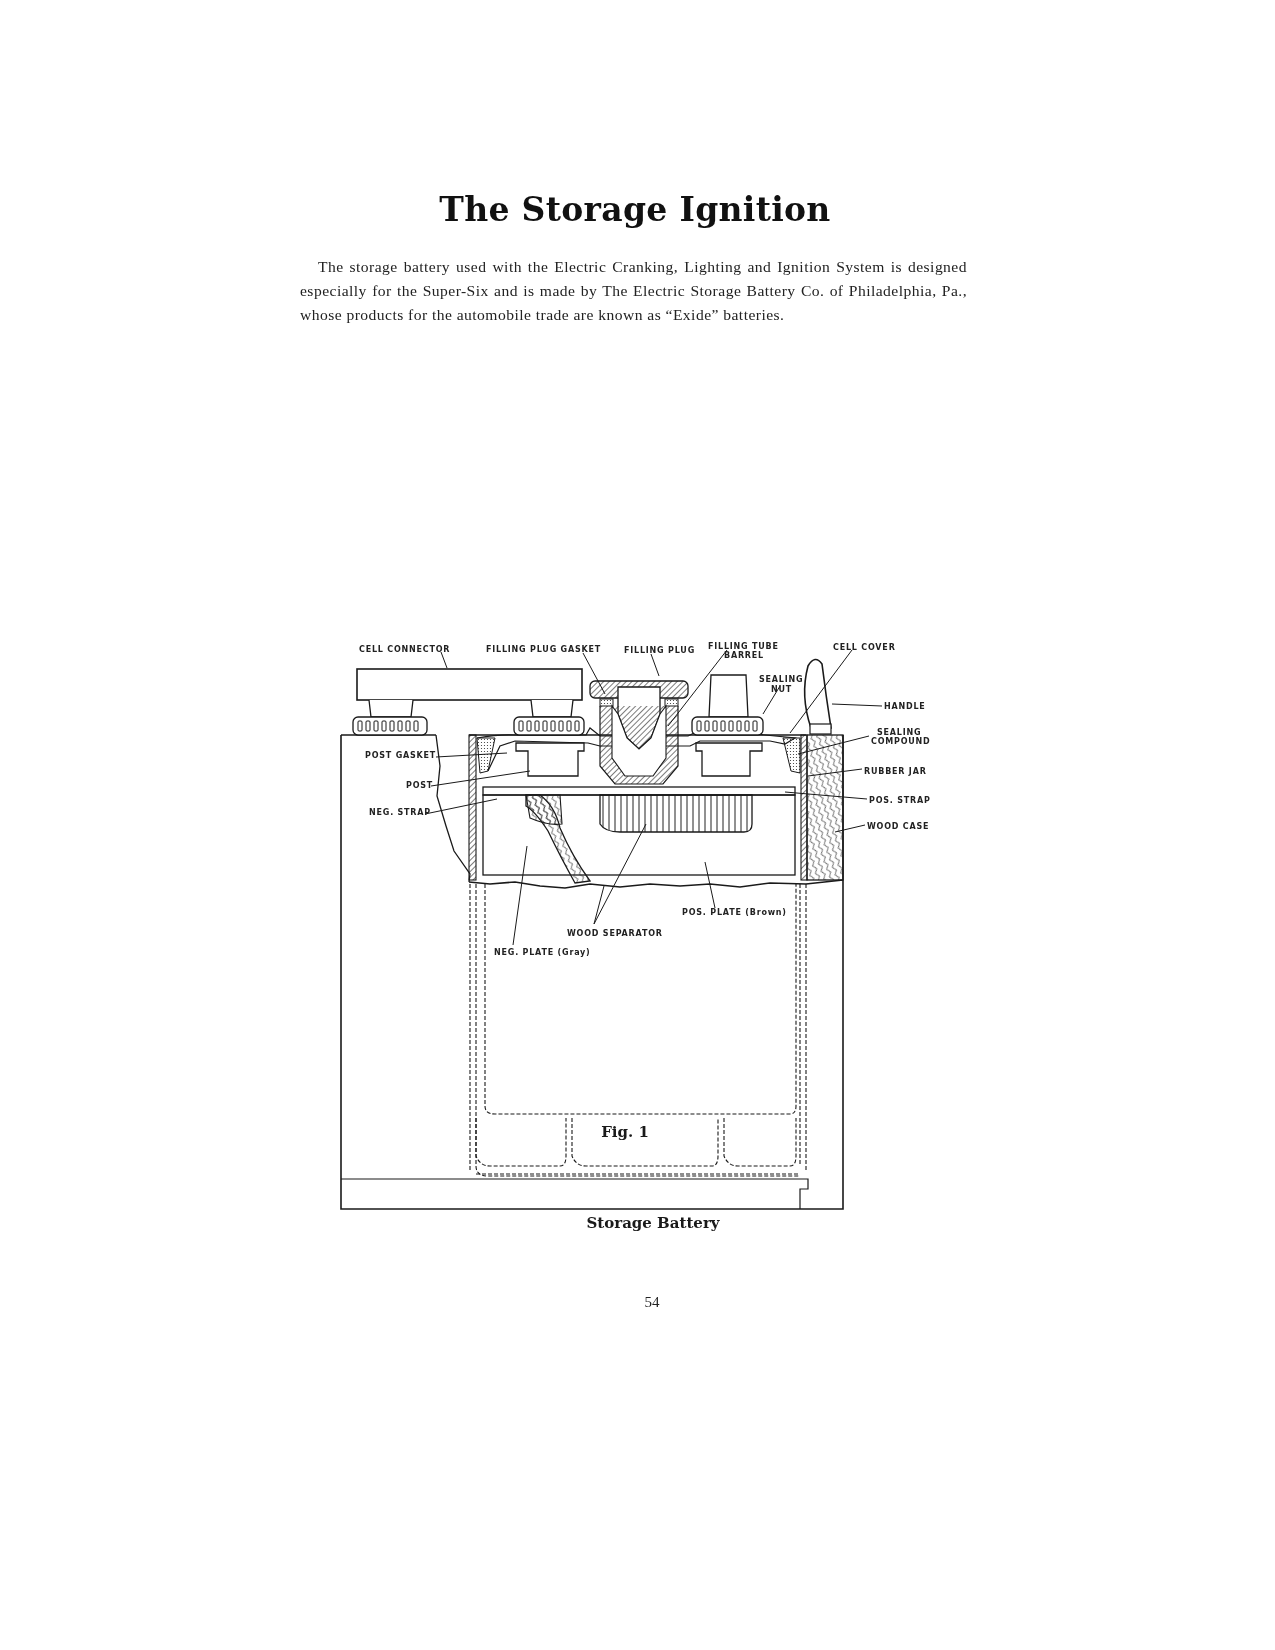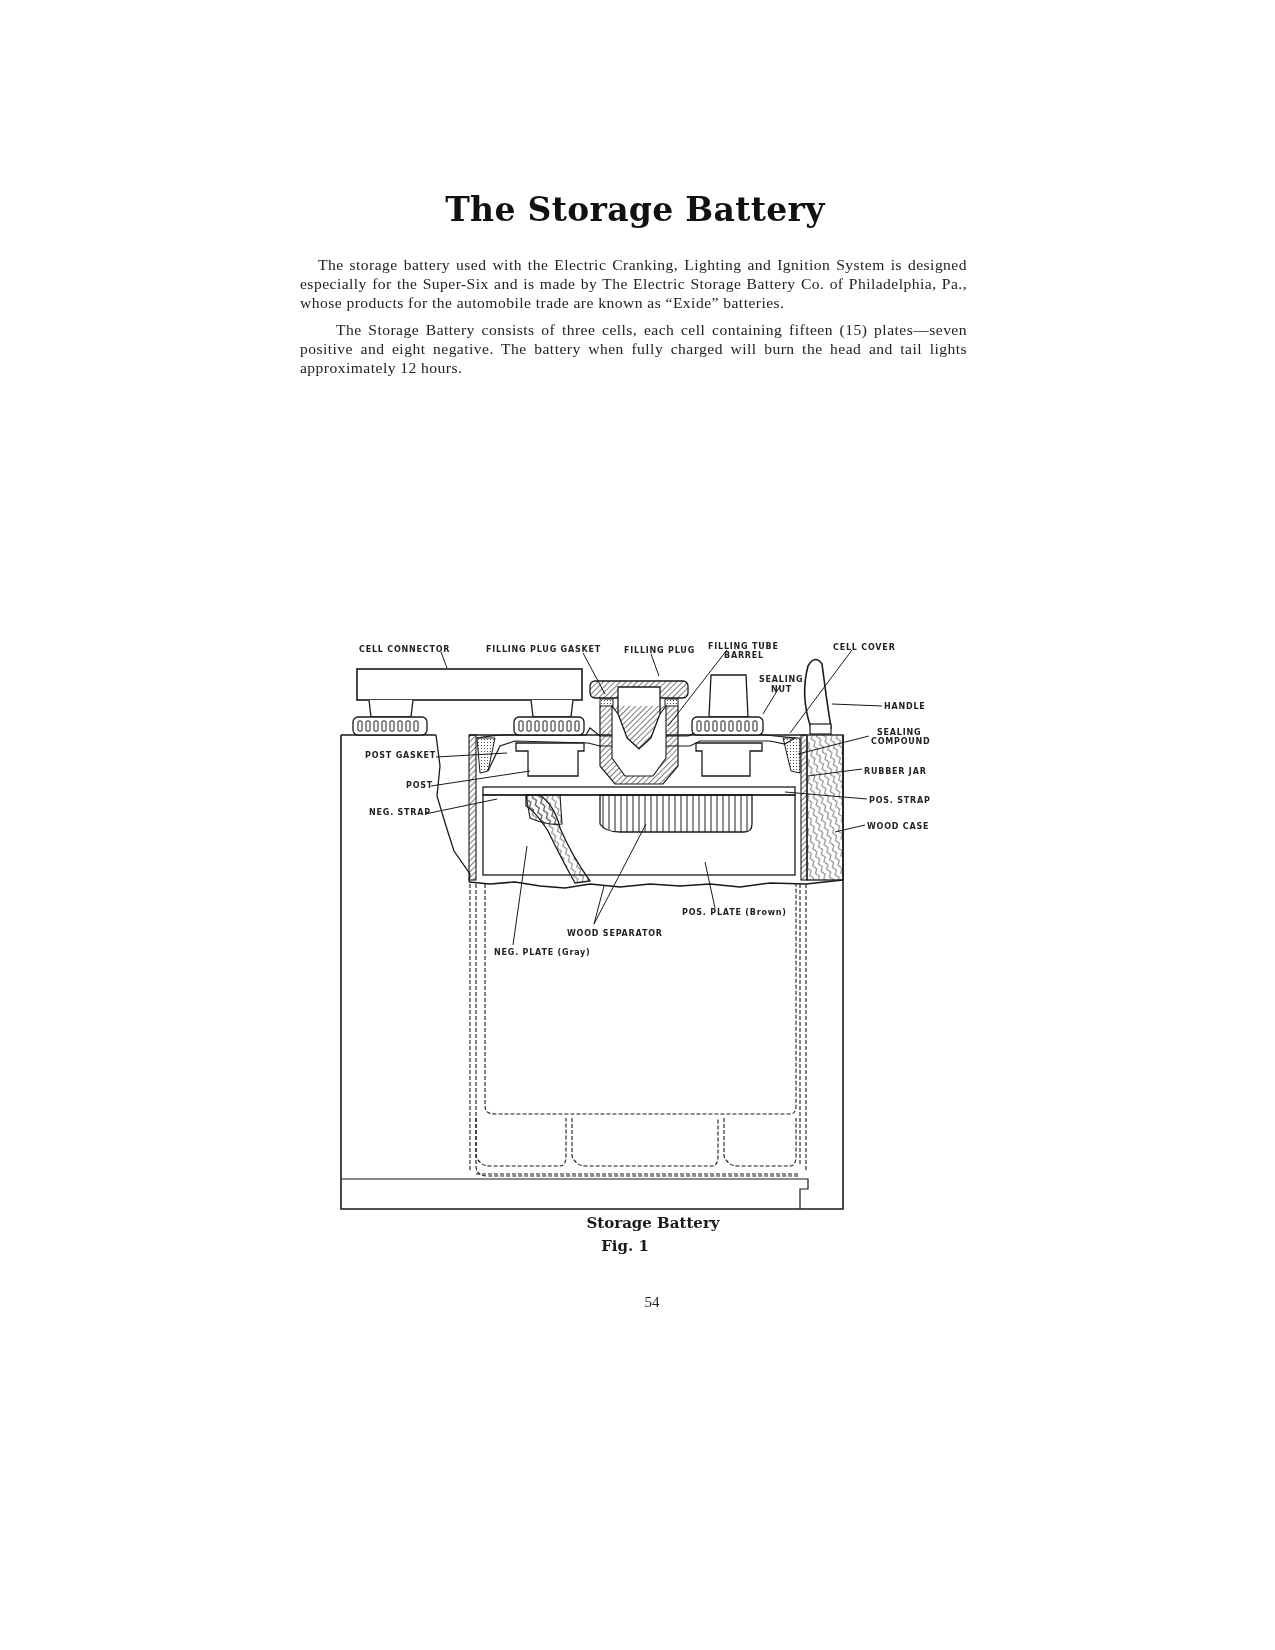--- a/index.html
+++ b/index.html
@@ -3,45 +3,44 @@
   <meta charset="utf-8">
   <style>
     html, body { margin: 0; padding: 0; background: #ffffff; }
     body { width: 1275px; height: 1650px; position: relative; overflow: hidden; color: #1a1a1a; }
     .title {
       position: absolute; left: 0; width: 1270px; top: 190px; text-align: center;
       font-family: "DejaVu Serif", serif; font-weight: bold; font-size: 33px; letter-spacing: 0.3px; color: #111;
     }
     .body-text {
       position: absolute; left: 300px; width: 667px; top: 255px;
-      font-family: "Liberation Serif", serif; font-size: 15.6px; line-height: 19px; color: #222;
+      font-family: "Liberation Serif", serif; font-size: 15.6px; line-height: 24px; color: #222;
       text-align: justify;
     }
     .body-text p { margin: 0 0 7.5px 0; text-indent: 18px; letter-spacing: 0.45px; }
     .body-text p.ind2 { text-indent: 36px; }
     .figure { position: absolute; left: 0; top: 6px; width: 1140px; height: 1650px; }
     .figure svg { position: absolute; left: 0; top: 0; }
     .lbl { font-family: "DejaVu Sans", sans-serif; font-weight: bold; font-size: 8px; fill: #222; letter-spacing: 0.8px; }
     .caption {
       position: absolute; left: 0; width: 1250px; text-align: center;
       font-family: "DejaVu Serif", serif; font-weight: bold; font-size: 15px; color: #1a1a1a;
     }
     .pageno {
       position: absolute; left: 0; width: 1240px; top: 1294px; text-align: center;
       font-family: "Liberation Serif", serif; font-size: 15px; color: #222; padding-left: 32px;
     }
   </style>
 </head>
 <body>
 
-<div class="title">The Storage Battery</div>
+<div class="title">The Storage Ignition</div>
 
 <div class="body-text">
   <p>The storage battery used with the Electric Cranking, Lighting and Ignition System is designed especially for the Super-Six and is made by The Electric Storage Battery Co. of Philadelphia, Pa., whose products for the automobile trade are known as “Exide” batteries.</p>
-  <p class="ind2">The Storage Battery consists of three cells, each cell containing fifteen (15) plates—seven positive and eight negative.  The battery when fully charged will burn the head and tail lights approximately 12 hours.</p>
 </div>
 
 <div class="figure">
   <svg width="1275" height="1650" viewBox="0 0 1275 1650" xmlns="http://www.w3.org/2000/svg">
     <defs>
       <pattern id="hatch" width="4" height="4" patternUnits="userSpaceOnUse" patternTransform="rotate(45)">
         <line x1="0" y1="0" x2="0" y2="4" stroke="#222" stroke-width="1.2"></line>
       </pattern>
       <pattern id="dots" width="3" height="3" patternUnits="userSpaceOnUse">
         <circle cx="1.5" cy="1.5" r="0.6" fill="#333"></circle>
@@ -192,16 +191,16 @@
       <text class="lbl" x="365" y="752">POST GASKET</text>
       <text class="lbl" x="406" y="782">POST</text>
       <text class="lbl" x="369" y="809">NEG. STRAP</text>
       <text class="lbl" x="682" y="909">POS. PLATE (Brown)</text>
       <text class="lbl" x="567" y="930">WOOD SEPARATOR</text>
       <text class="lbl" x="494" y="949">NEG. PLATE (Gray)</text>
     </g>
   </svg>
 </div>
 
-<div class="caption" style="top:1237px;">Fig. 1</div>
+<div class="caption" style="top:1123px;">Fig. 1</div>
 <div class="caption" style="top:1214px;padding-left:28px;">Storage Battery</div>
 
 <div class="pageno">54</div>
 
 </body></html>

